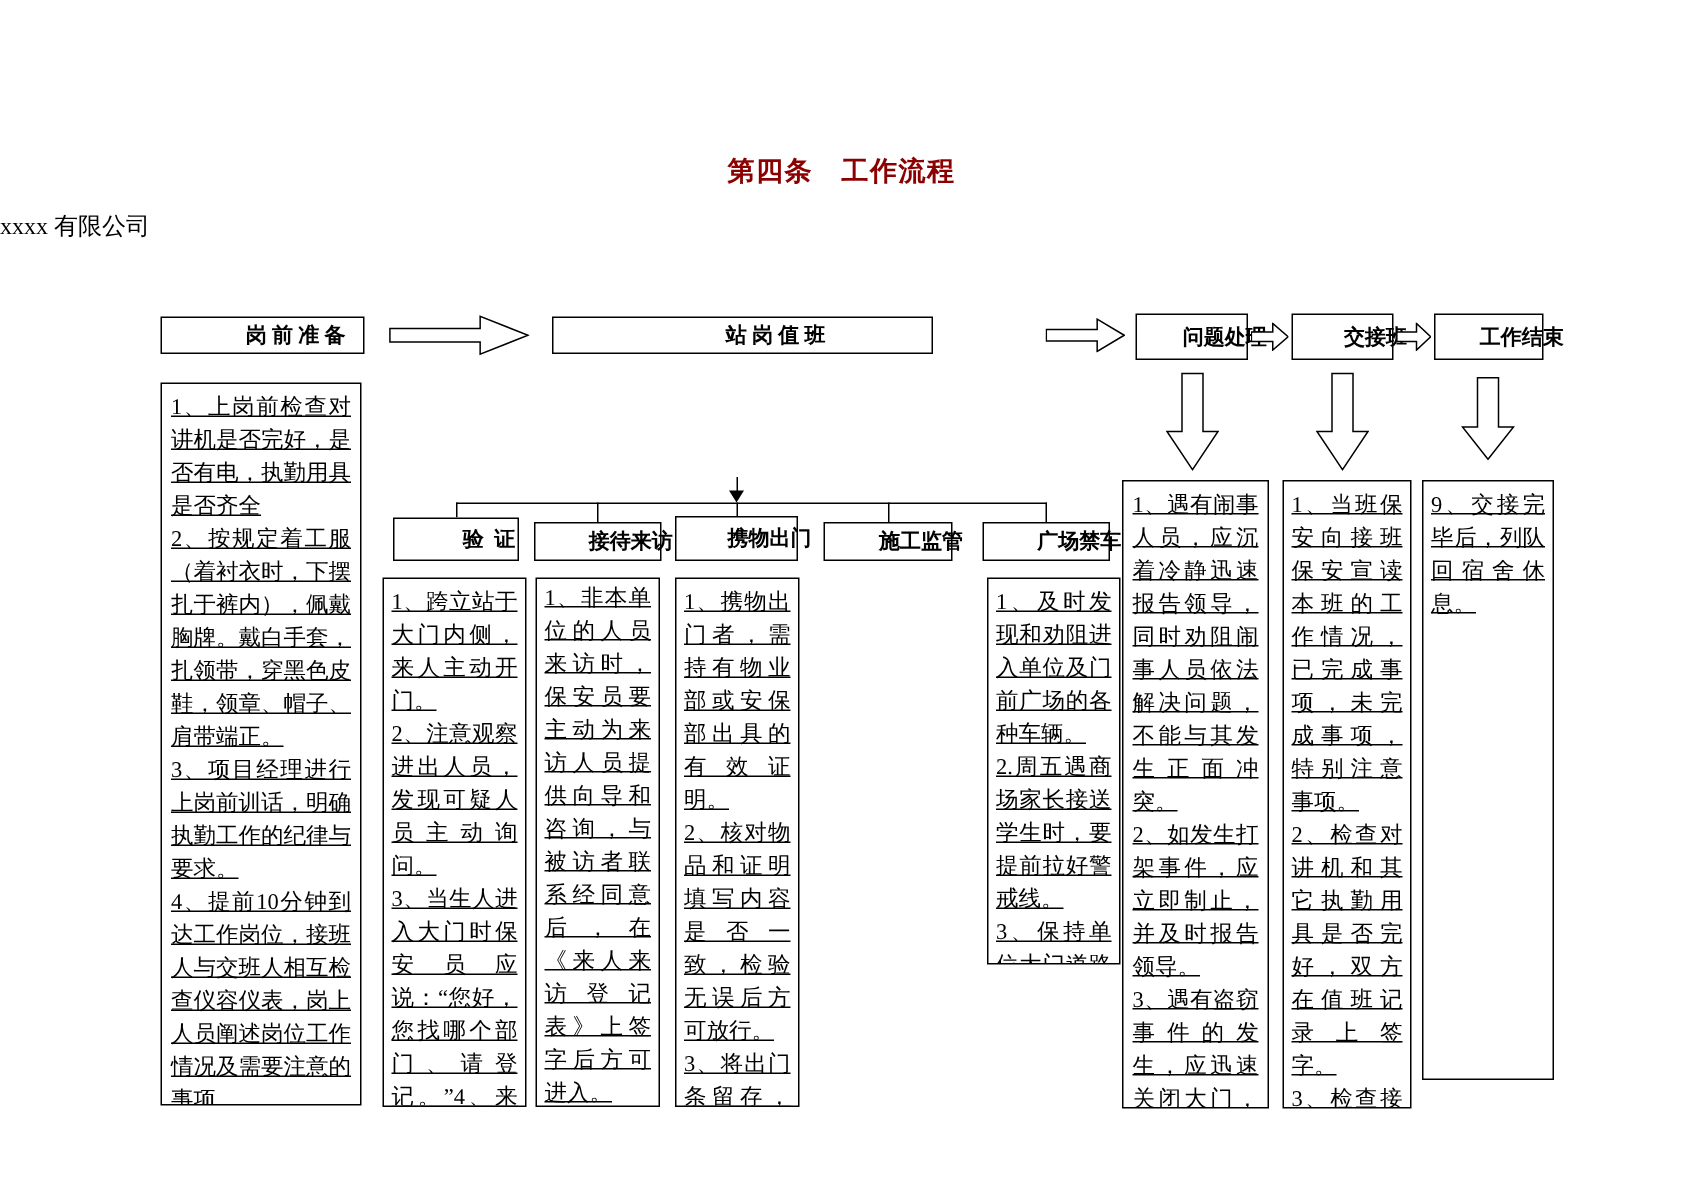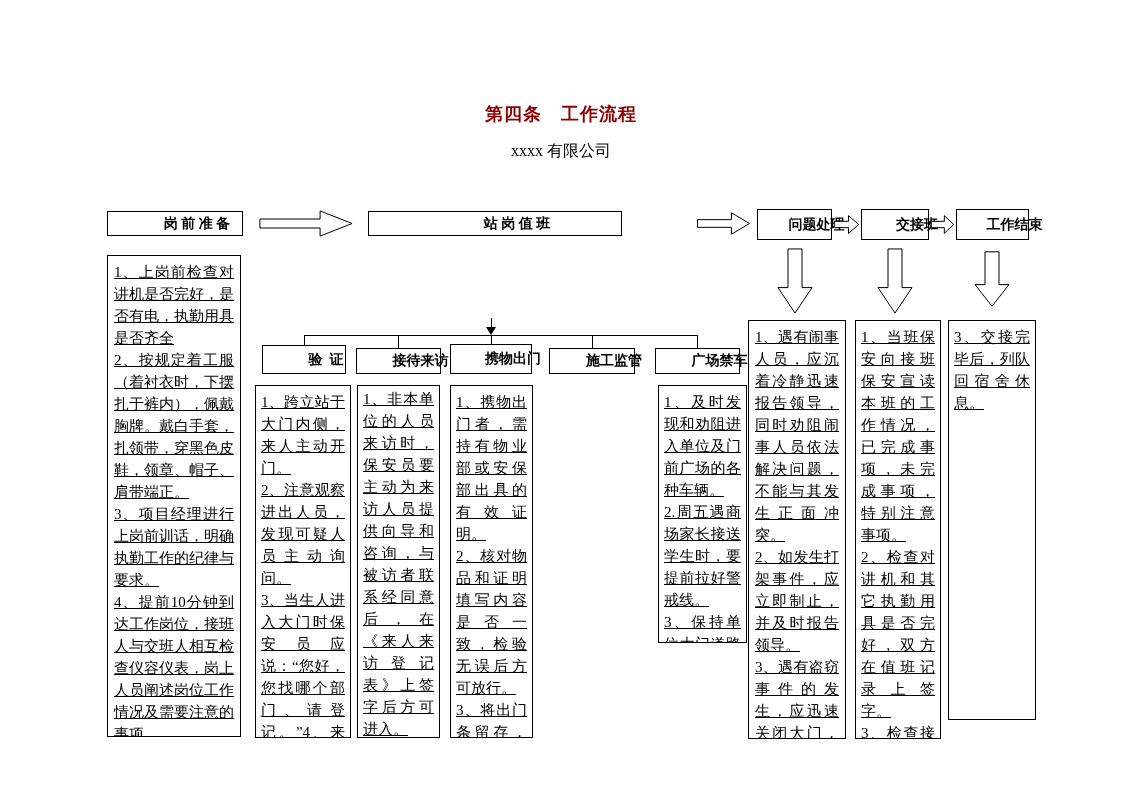--- a/index.html
+++ b/index.html
@@ -1,20 +1,20 @@
 <!DOCTYPE html>
 <html><head>
 <meta charset="utf-8">
 <style>
   html,body{margin:0;padding:0;background:#fff;}
   .page{position:relative;width:1122px;height:793px;background:#fff;
         font-family:"Liberation Serif",serif;color:#000;overflow:hidden;}
   .doc-title{position:absolute;top:102px;left:0;width:100%;text-align:center;
         font-size:18px;font-weight:bold;color:#8B0000;letter-spacing:1px;}
-  .doc-sub{position:absolute;left:0;width:100%;text-align:center;font-size:16px;}
+  .doc-sub{position:absolute;left:0;width:100%;text-align:left;font-size:16px;}
   .box{position:absolute;border:1px solid #000;background:#fff;box-sizing:border-box;}
   .hdr{display:flex;align-items:center;justify-content:center;
         font-weight:bold;font-size:14px;white-space:pre;padding-left:44px;}
   .content{font-size:15px;line-height:22px;padding:5px 6px;
         white-space:pre-line;text-align:justify;overflow:hidden;text-decoration:underline;}
   .line{position:absolute;background:#000;}
   .line.v{width:1px;}
   .line.h{height:1px;}
   .tri-down{position:absolute;width:0;height:0;border-left:5px solid transparent;
         border-right:5px solid transparent;border-top:8px solid #000;}
@@ -114,15 +114,15 @@
     </svg>
   </div>
 
   <div class="box content" style="left:748px;top:320px;width:98px;height:419px">1、遇有闹事人员，应沉着冷静迅速报告领导，同时劝阻闹事人员依法解决问题，不能与其发生正面冲突。
 2、如发生打架事件，应立即制止，并及时报告领导。
 3、遇有盗窃事件的发生，应迅速关闭大门，及时盘查出门物品，看有无丢失物。
 4、发现可疑人员及时报告。</div>
   <div class="box content" style="left:855px;top:320px;width:86px;height:419px;padding:5px 5px">1、当班保安向接班保安宣读本班的工作情况，已完成事项，未完成事项，特别注意事项。
 2、检查对讲机和其它执勤用具是否完好，双方在值班记录上签字。
 3、检查接班保安员的仪容仪表。</div>
-  <div class="box content" style="left:948px;top:320px;width:88px;height:400px;padding:5px 5px">3、交接完毕后，列队回宿舍休息。</div>
+  <div class="box content" style="left:948px;top:320px;width:88px;height:400px;padding:5px 5px">9、交接完毕后，列队回宿舍休息。</div>
 
 </div>
 
 </body></html>

